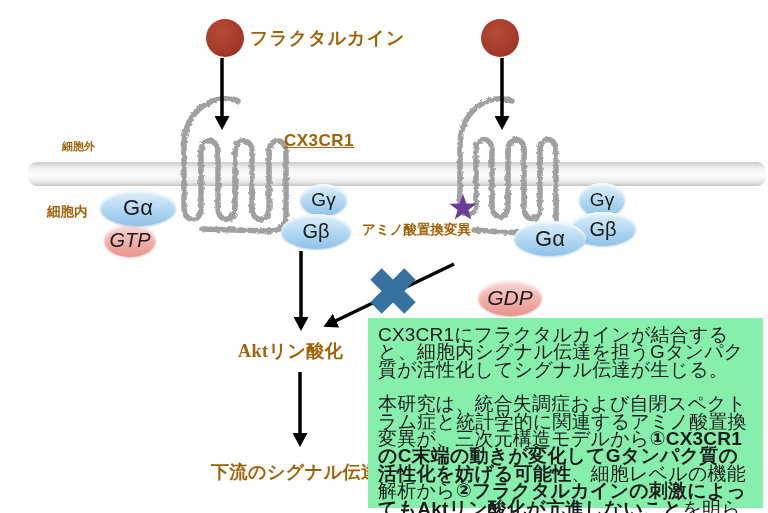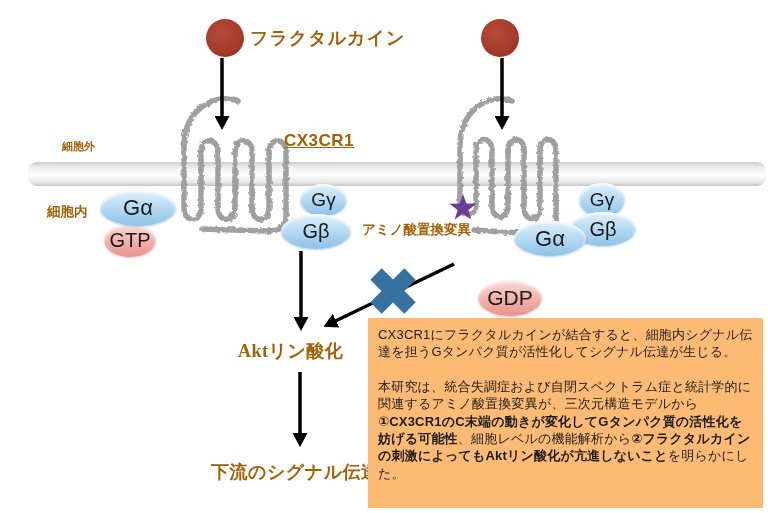--- a/index.html
+++ b/index.html
@@ -28,33 +28,34 @@
   .gp{
     position:absolute;z-index:4;border-radius:50%;
     display:flex;align-items:center;justify-content:center;
     color:#1a1a1a;font-weight:normal;
     background:linear-gradient(180deg,#e2f1fb 0%,#b9dcf4 45%,#8ec2e8 100%);
     box-shadow:inset 0 2px 3px rgba(255,255,255,.8), 0 1px 2px rgba(90,130,160,.35);
   }
   .gp.pink{
     background:linear-gradient(180deg,#f9ddda 0%,#f3b6b1 45%,#e8938c 100%);
     box-shadow:inset 0 2px 3px rgba(255,255,255,.8), 0 1px 2px rgba(170,100,95,.35);
+    font-style:italic;
   }
   .gp-galpha-l{left:100px;top:190px;width:76px;height:36px;font-size:22px;}
   .gp-gtp{left:104px;top:224px;width:52px;height:33px;font-size:20px;z-index:3;}
   .gp-ggamma-l{left:300px;top:184px;width:47px;height:32px;font-size:19px;}
   .gp-gbeta-l{left:281px;top:214px;width:70px;height:35px;font-size:20px;}
   .gp-ggamma-r{left:579px;top:183px;width:46px;height:34px;font-size:19px;}
   .gp-gbeta-r{left:570px;top:212px;width:66px;height:34px;font-size:20px;}
   .gp-galpha-r{left:514px;top:221px;width:72px;height:35px;font-size:22px;z-index:4;}
   .gp-gdp{left:478px;top:246px;width:64px;height:36px;font-size:21px;z-index:3;margin-top:34px;}
   .textbox{
     position:absolute;z-index:6;left:368px;top:318px;width:395px;height:190px;
-    background:#fdba74;box-sizing:border-box;padding:8px 10px;
-    color:#1c1c1c;font-size:13px;line-height:17.4px;letter-spacing:.2px;
+    background:#86efac;box-sizing:border-box;padding:8px 10px;
+    color:#1c1c1c;font-size:19px;line-height:17.4px;letter-spacing:.2px;
   }
   .textbox p{margin:0 0 17px 0;}
   .textbox p:last-child{margin:0;}
   .textbox b{font-weight:bold;}
 </style>
 </head>
 <body>
 
 <div id="stage">
 

